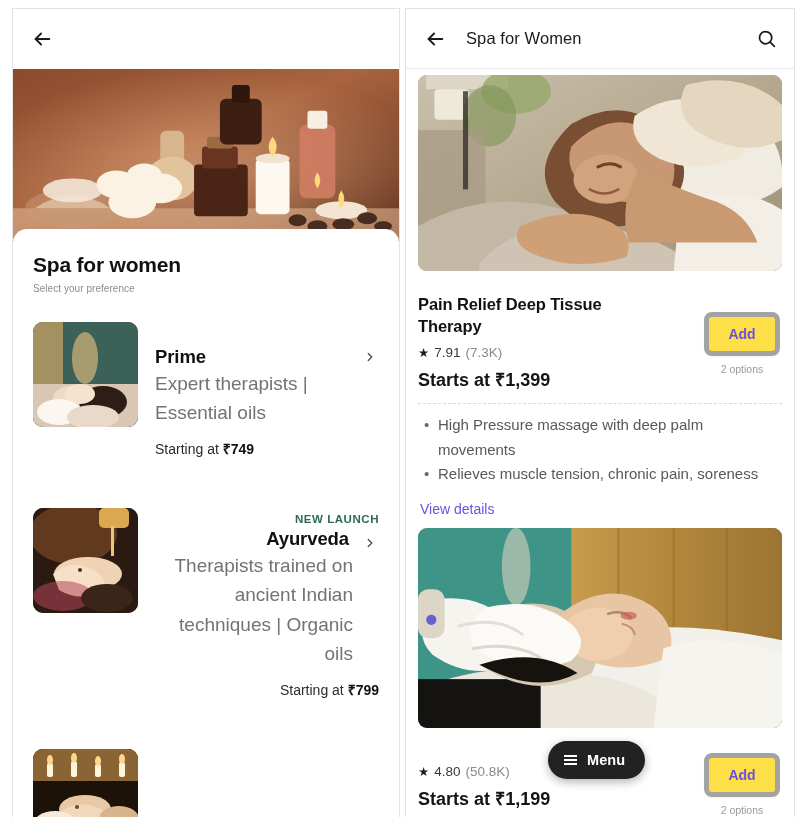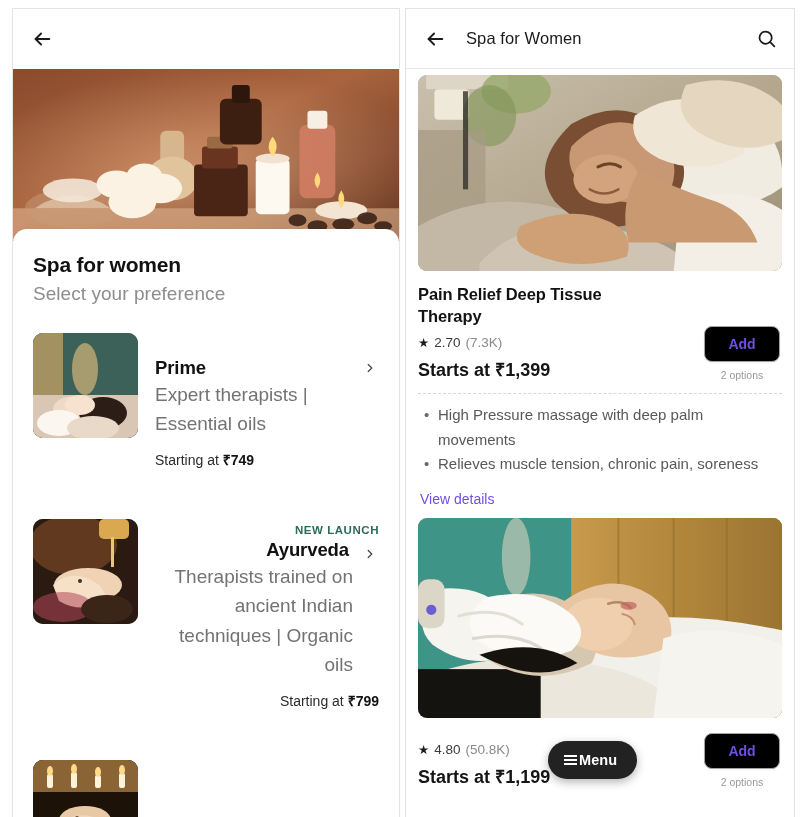--- a/index.html
+++ b/index.html
@@ -84,21 +84,21 @@
     z-index: 3;
     height: calc(100% + 12px);
   }
   .sheet-title {
     font-size: 21px;
     font-weight: 700;
     color: #111111;
     letter-spacing: -.2px;
   }
   .sheet-sub {
-    font-size: 19px;
+    font-size: 10px;
     color: #8d8d8d;
     margin-top: 6px;
     letter-spacing: .05px;
   }
 
   .pref-list { margin-top: 28px; }
   .pref-item {
     display: flex;
     align-items: flex-start;
     padding: 0 0 6px 0;
@@ -162,23 +162,23 @@
     margin: 6px 12px 0 12px;
     height: 196px;
     border-radius: 9px;
     overflow: hidden;
     position: relative;
     background: #b9a389;
   }
   .svc-photo.second { height: 200px; margin-top: 10px; }
 
   .svc-info {
-    padding: 13px 14px 0 12px;
+    padding: 23px 14px 0 12px;
     display: flex;
-    align-items: flex-end;
+    align-items: center;
   }
   .svc-main { flex: 1; min-width: 0; padding-right: 10px; }
   .svc-title {
     font-size: 16.5px;
     font-weight: 700;
     color: #121212;
     line-height: 1.33;
     letter-spacing: -.1px;
     max-width: 205px;
   }
@@ -201,23 +201,23 @@
 
   .svc-cta {
     flex: 0 0 76px;
     text-align: center;
     padding-top: 2px;
   }
   .add-btn {
     display: block;
     width: 76px;
     padding: 9px 0;
-    border: 1px solid #a3a3a3;
+    border: 5px solid #a3a3a3;
     border-radius: 8px;
-    background: #000000;
+    background: #fde047;
     color: #6f4ee0;
     font-size: 14px;
     font-weight: 600;
     font-family: "Liberation Sans", sans-serif;
     cursor: pointer;
     box-shadow: 0 1px 2px rgba(0,0,0,.05);
   }
   .opt-note {
     font-size: 10.5px;
     color: #9a9a9a;
@@ -262,21 +262,21 @@
     background: #222222;
     color: #ffffff;
     border: none;
     border-radius: 22px;
     padding: 11px 20px 11px 16px;
     font-size: 14.5px;
     font-weight: 700;
     font-family: "Liberation Sans", sans-serif;
     display: flex;
     align-items: center;
-    gap: 2px;
+    gap: 10px;
     cursor: pointer;
     box-shadow: 0 3px 10px rgba(0,0,0,.3);
     z-index: 40;
     letter-spacing: .1px;
   }
   .burger {
     display: inline-flex;
     flex-direction: column;
     gap: 2.5px;
   }
@@ -501,21 +501,21 @@
             <path d="M262 12 q50 -14 88 14 q22 18 6 40 q-40 18 -82 -8 q-26 -18 -12 -46z" fill="#e4d6bf"></path>
             <path d="M100 150 q50 -22 88 -4 q24 12 16 34 q-50 16 -94 -4 q-20 -10 -10 -26z" fill="#cf9f75"></path>
           </svg>
         </div>
 
         <div class="svc-info">
           <div class="svc-main">
             <div class="svc-title">Pain Relief Deep Tissue Therapy</div>
             <div class="svc-rating">
               <span class="star">★</span>
-              <span>2.70</span>
+              <span>7.91</span>
               <span class="count">(7.3K)</span>
             </div>
             <div class="svc-price">Starts at ₹1,399</div>
           </div>
           <div class="svc-cta">
             <button class="add-btn">Add</button>
             <div class="opt-note">2 options</div>
           </div>
         </div>
 

